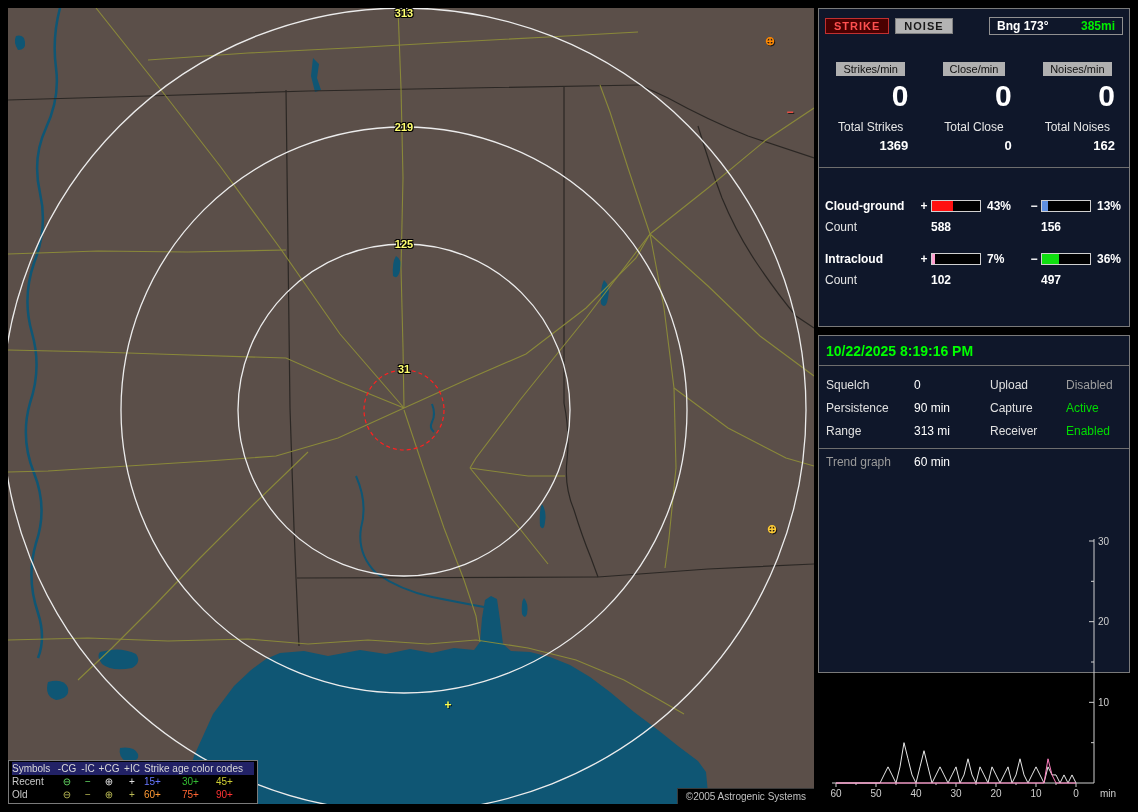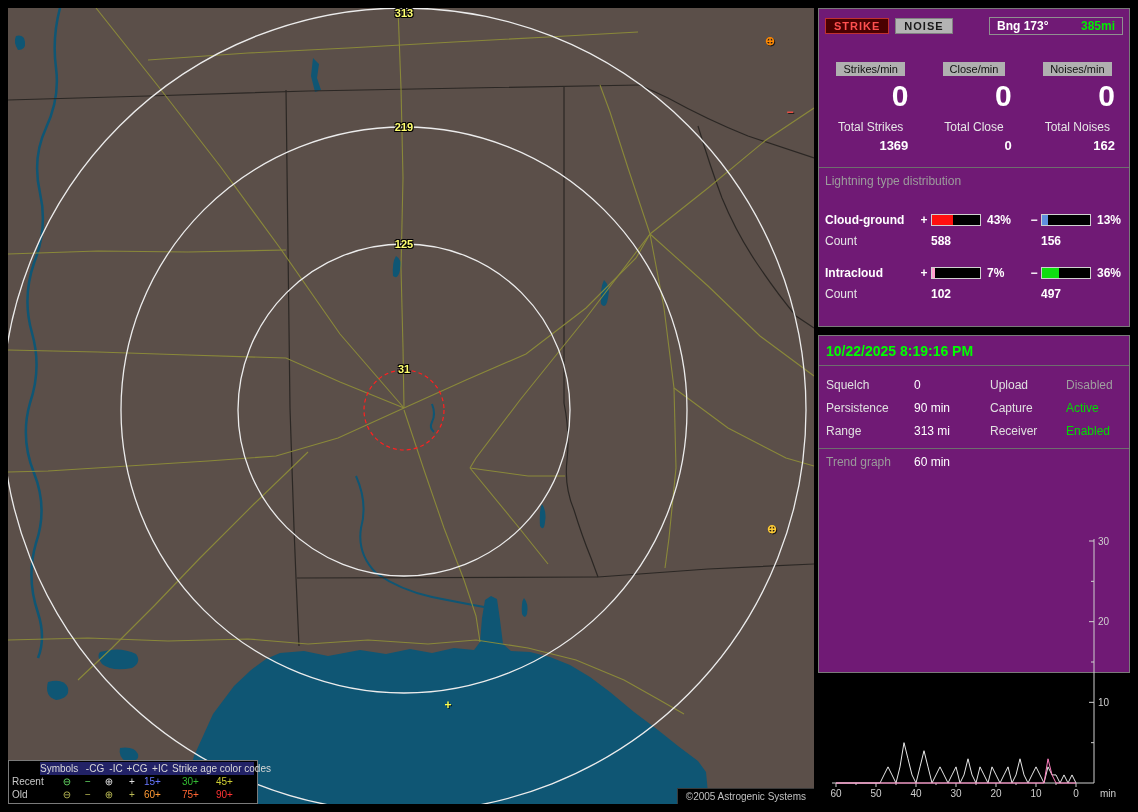--- a/index.html
+++ b/index.html
@@ -11,30 +11,30 @@
   .map svg.mapsvg{position:absolute;left:0;top:0;}
   .ring-label{position:absolute;transform:translate(-50%,-50%);color:#ffff70;font-size:11px;font-weight:bold;
     text-shadow:1px 1px 0 #000,-1px -1px 0 #000,1px -1px 0 #000,-1px 1px 0 #000;}
   .marker{position:absolute;transform:translate(-50%,-50%);font-size:12px;font-weight:bold;
     text-shadow:1px 1px 0 rgba(0,0,0,.7);}
 
   
   .legend{position:absolute;left:0;bottom:0;width:250px;background:#000;border:1px solid #7a7a7a;
     font-size:10px;color:#c8c8c8;padding:1px 3px 2px 3px;box-sizing:border-box;}
   .legend-grid{display:grid;grid-template-columns:44px 22px 20px 22px 24px 38px 34px 28px;line-height:13px;align-items:center;}
-  .legend-header{background:#222266;margin-left:28px;}
+  .legend-header{background:#222266;}
   .legend-header span{color:#d8d8d8;}
   .age-title{grid-column:6/9;}
   .lg-sym{text-align:center;}
 
   .copyright{position:absolute;right:0;bottom:0;background:#000;color:#c0c0c0;font-size:10px;
     padding:2px 8px;border-top:1px solid #3a3a3a;border-left:1px solid #3a3a3a;}
 
   
-  .panel{position:absolute;background:#701a75;border:1px solid #7a7a7a;box-sizing:border-box;}
+  .panel{position:absolute;background:#0f172a;border:1px solid #7a7a7a;box-sizing:border-box;}
   .panel-top{left:818px;top:8px;width:312px;height:319px;}
   .panel-bottom{left:818px;top:335px;width:312px;height:338px;}
 
   .row-buttons{display:flex;align-items:center;margin:8px 6px 0 6px;gap:6px;}
   .btn{font-size:11px;font-weight:bold;letter-spacing:1px;padding:1px 8px;cursor:default;}
   .btn-strike{background:#4a0000;color:#ff5050;border:1px solid #c03030;}
   .btn-noise{background:#b4b4b4;color:#1a1a1a;border:1px solid #808080;}
   .bng{margin-left:auto;border:1px solid #909090;display:flex;justify-content:space-between;
     padding:1px 7px;font-size:12px;font-weight:bold;min-width:118px;}
   .bng-label{color:#fff;} .bng-range{color:#00ee00;}
@@ -209,21 +209,20 @@
     </div>
     <div class="counter">
       <span class="counter-chip">Noises/min</span>
       <div class="counter-value">0</div>
       <div class="total-label">Total Noises</div>
       <div class="total-value">162</div>
     </div>
   </div>
 
   <div class="dist">
-    <div class="dist-title">Lightning type distribution</div>
 
     <div class="dist-row">
       <span class="dlabel">Cloud-ground</span>
       <span class="sign">+</span>
       <span class="bar">
           <i style="background-color: rgb(255, 16, 16); width: 43%;"></i>
         </span>
       <span class="pct">43%</span>
       <span class="sign">−</span>
       <span class="bar">

